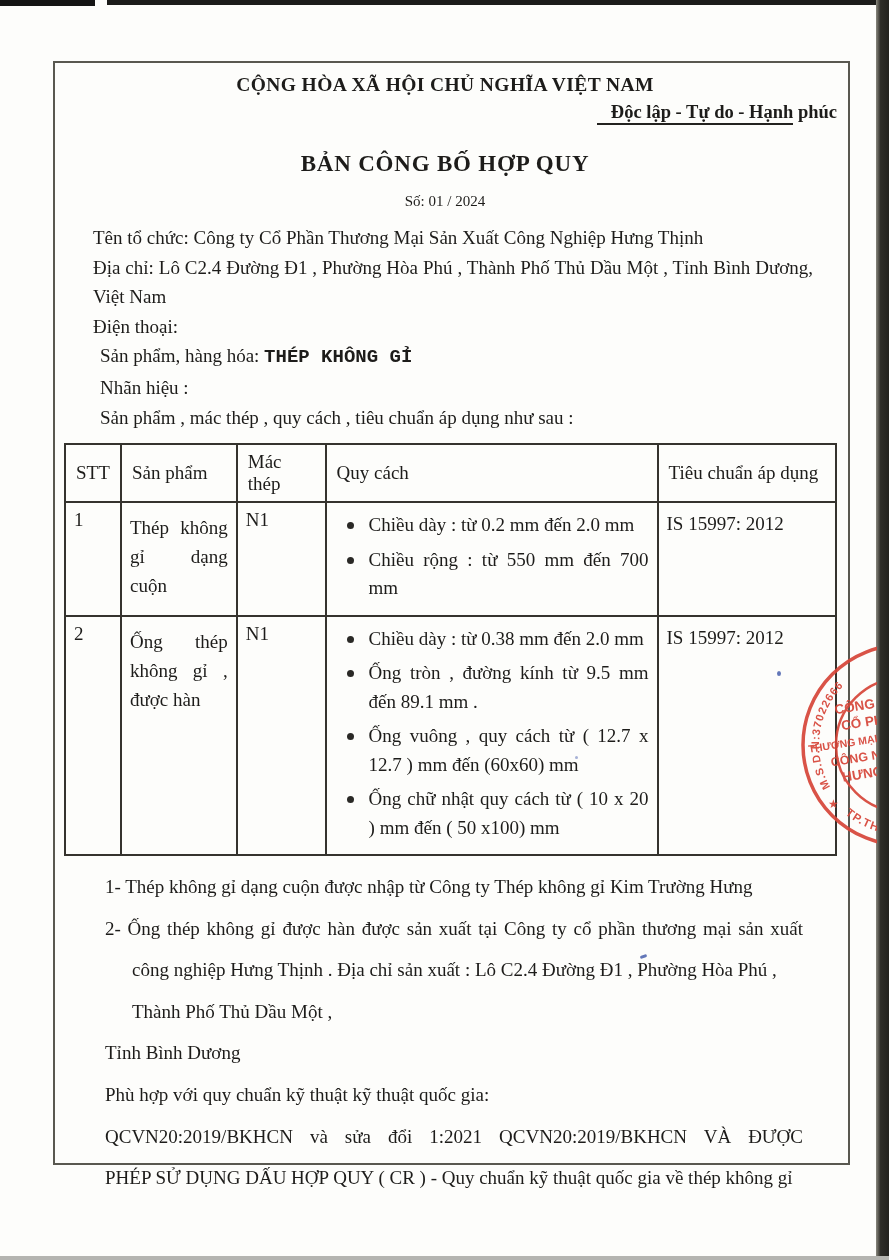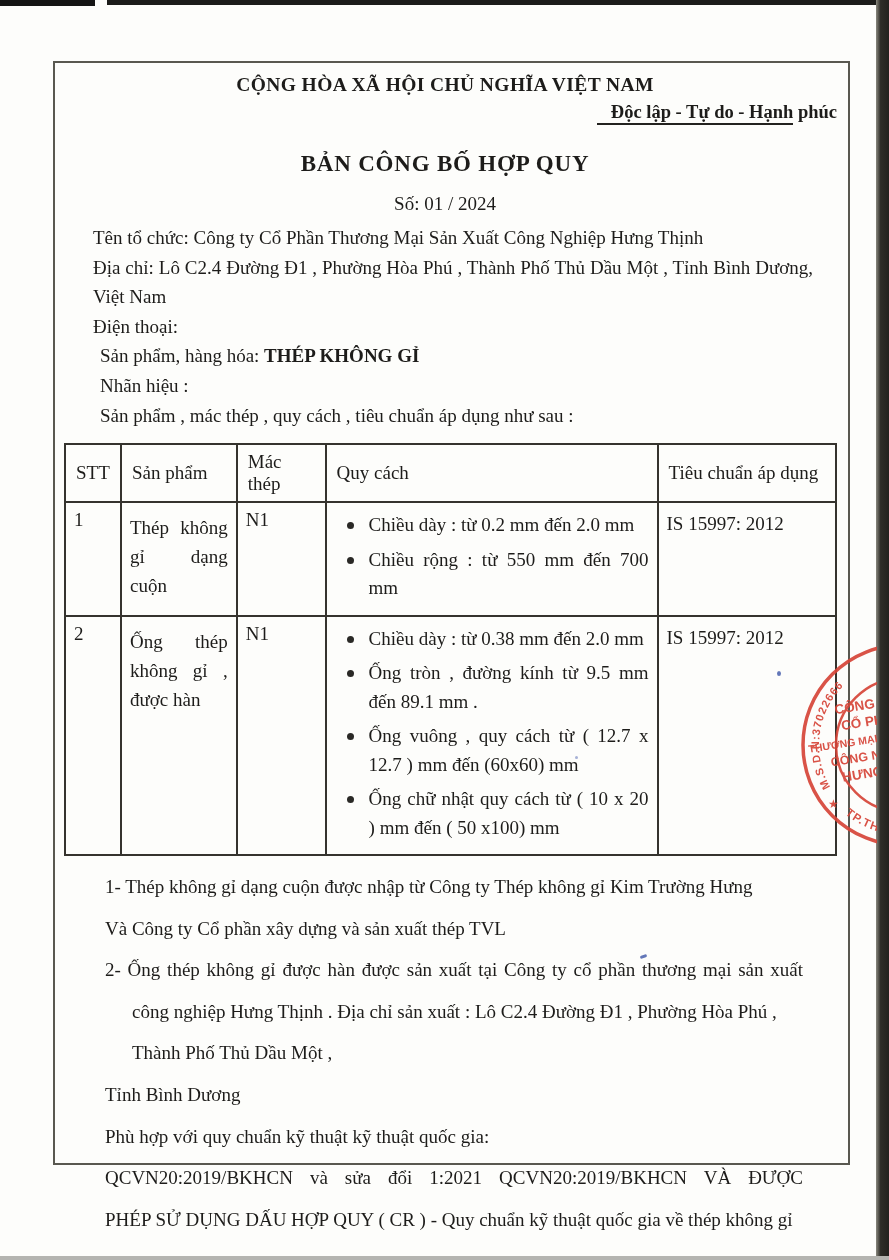--- a/index.html
+++ b/index.html
@@ -17,27 +17,27 @@
     background:linear-gradient(to right,#8a897f 0%,#2e2d28 35%,#23221e 100%);}
   .scan-bottom{left:0;bottom:0;width:889px;height:4px;background:#b4b4b0;}
   
   .doc-frame{left:53px;top:61px;width:793px;height:1100px;border:2px solid #595850;background:transparent;}
   
   .center-line{left:53px;width:784px;text-align:center;}
   .nat-name{top:74px;font-size:19.5px;font-weight:bold;letter-spacing:.4px;}
   .motto{top:102px;font-size:18.5px;font-weight:bold;text-align:right;}
   .motto .ul{border-bottom:2px solid #23221f;padding-left:14px;padding-bottom:1px;}
   .doc-title{top:151px;font-size:23px;font-weight:bold;letter-spacing:.8px;}
-  .doc-number{top:193px;font-size:19px;}
+  .doc-number{top:193px;font-size:15px;}
   
   .org-block{left:93px;top:223px;width:720px;font-size:19px;line-height:29.6px;}
   .org-block p{margin:0;}
   .just{text-align:justify;}
   .indent7{padding-left:7px;}
-  .bold{font-weight:bold;}
+  .bold{font-weight:bold;font-family:Liberation Mono, monospace;}
   
   table.spec{position:absolute;left:64px;top:443px;width:773px;border-collapse:collapse;
     font-size:19px;}
   table.spec td,table.spec th{border:2px solid #35332e;vertical-align:top;
     padding:6px 8px;font-weight:normal;text-align:left;}
   table.spec th{height:30px;vertical-align:middle;padding-left:10px;}
   th.c,td.c{text-align:center;}
   td.num{padding-top:10px;}
   .cell-name{text-align:justify;padding-top:4px;line-height:29px;}
   ul.specs{list-style:none;margin:2px 0 0 0;padding:0;line-height:28.5px;}
@@ -129,21 +129,20 @@
     </td>
     <td>
           <div style="padding-top:4px;">IS 15997: 2012</div>
         </td>
   </tr>
 </tbody>
   </table>
 
 <div class="abs notes">
   <div>1- Thép không gỉ dạng cuộn được nhập từ Công ty Thép không gỉ Kim Trường Hưng</div>
-  <div>Và Công ty Cổ phần xây dựng và sản xuất thép TVL</div>
   <div class="stretch">2- Ống thép không gỉ được hàn được sản xuất tại Công ty cổ phần thương mại sản xuất</div>
   <div class="note-indent">công nghiệp Hưng Thịnh . Địa chỉ sản xuất : Lô C2.4 Đường Đ1 , Phường Hòa Phú ,</div>
   <div class="note-indent">Thành Phố Thủ Dầu Một ,</div>
   <div>Tỉnh Bình Dương</div>
   <div>Phù hợp với quy chuẩn kỹ thuật kỹ thuật quốc gia:</div>
   <div class="stretch">QCVN20:2019/BKHCN và sửa đổi 1:2021 QCVN20:2019/BKHCN VÀ ĐƯỢC</div>
   <div class="outdent">PHÉP SỬ DỤNG DẤU HỢP QUY ( CR ) -  Quy chuẩn kỹ thuật quốc gia về thép không gỉ</div>
 </div>
 
 <svg class="abs stamp" width="82" height="216" viewBox="0 0 82 216" style="opacity:.92;font-family:'Liberation Sans','DejaVu Sans',sans-serif;">

